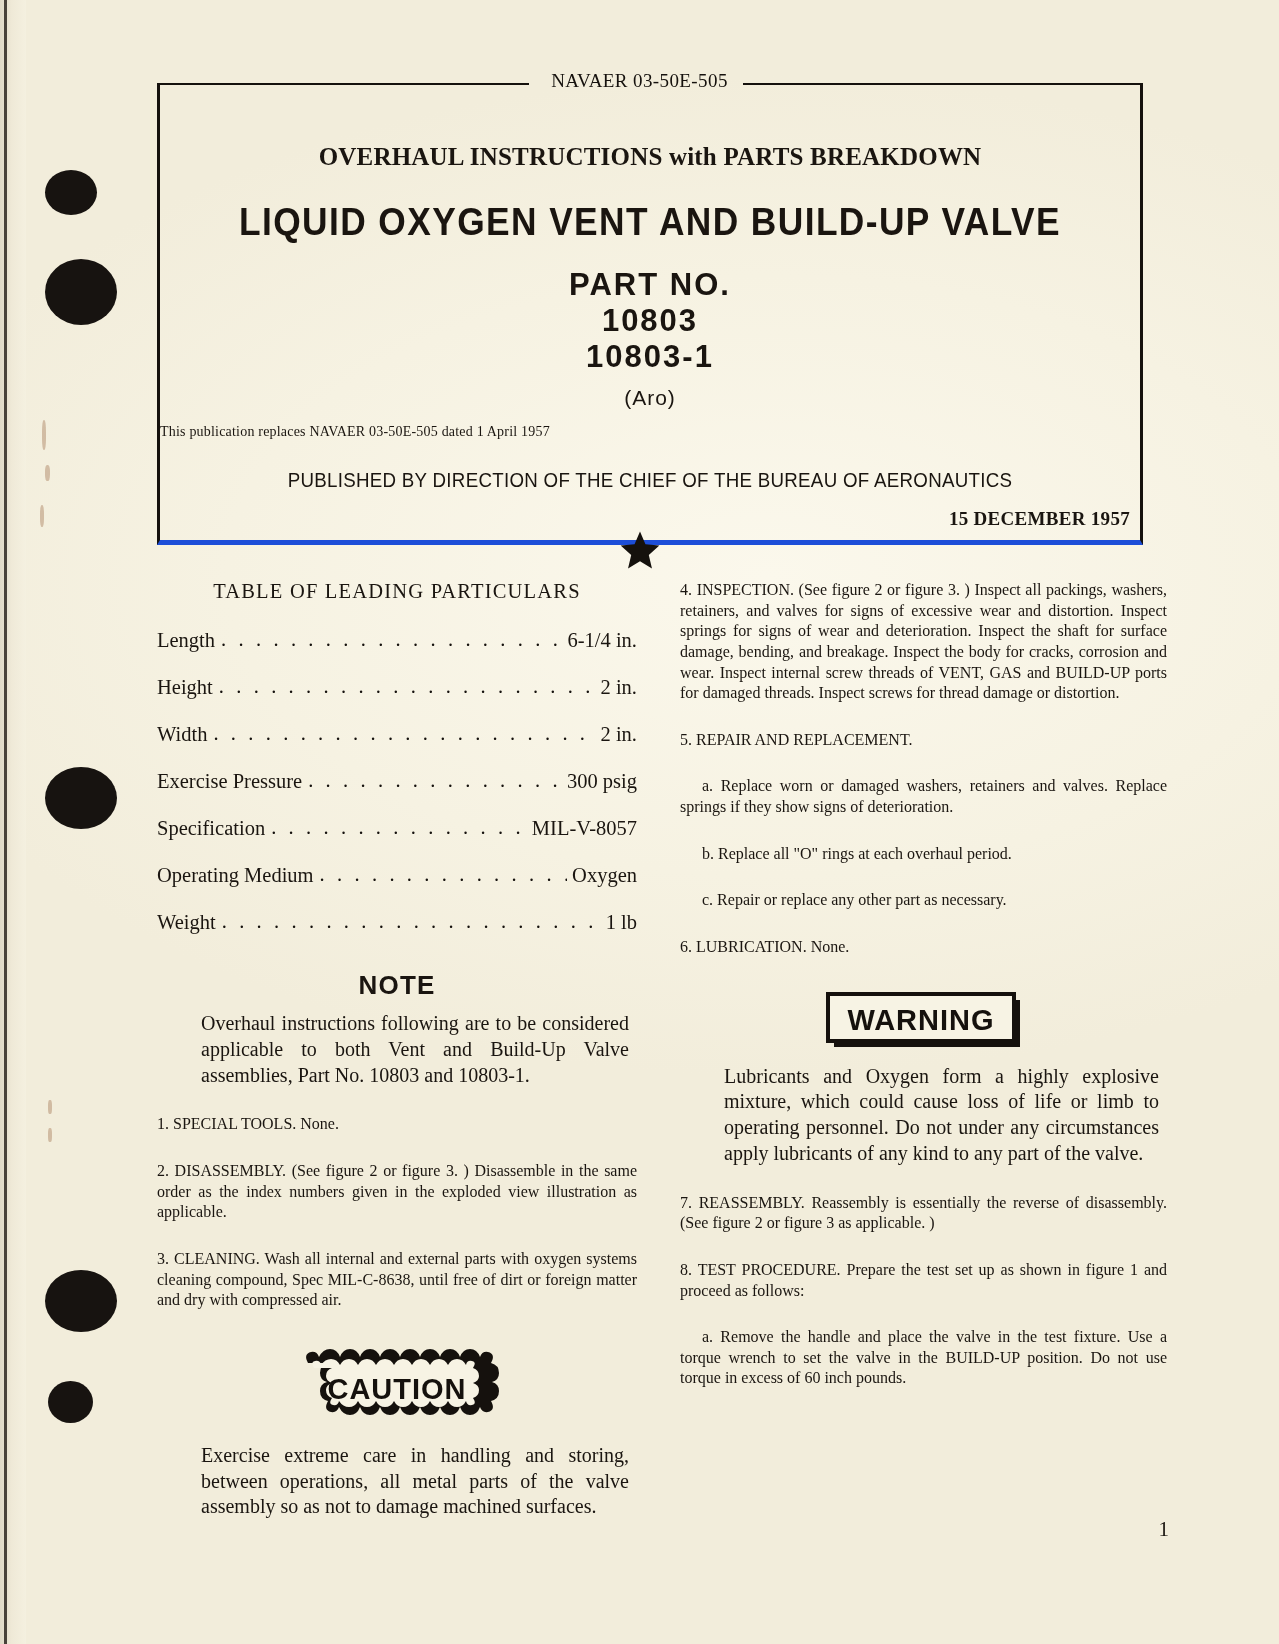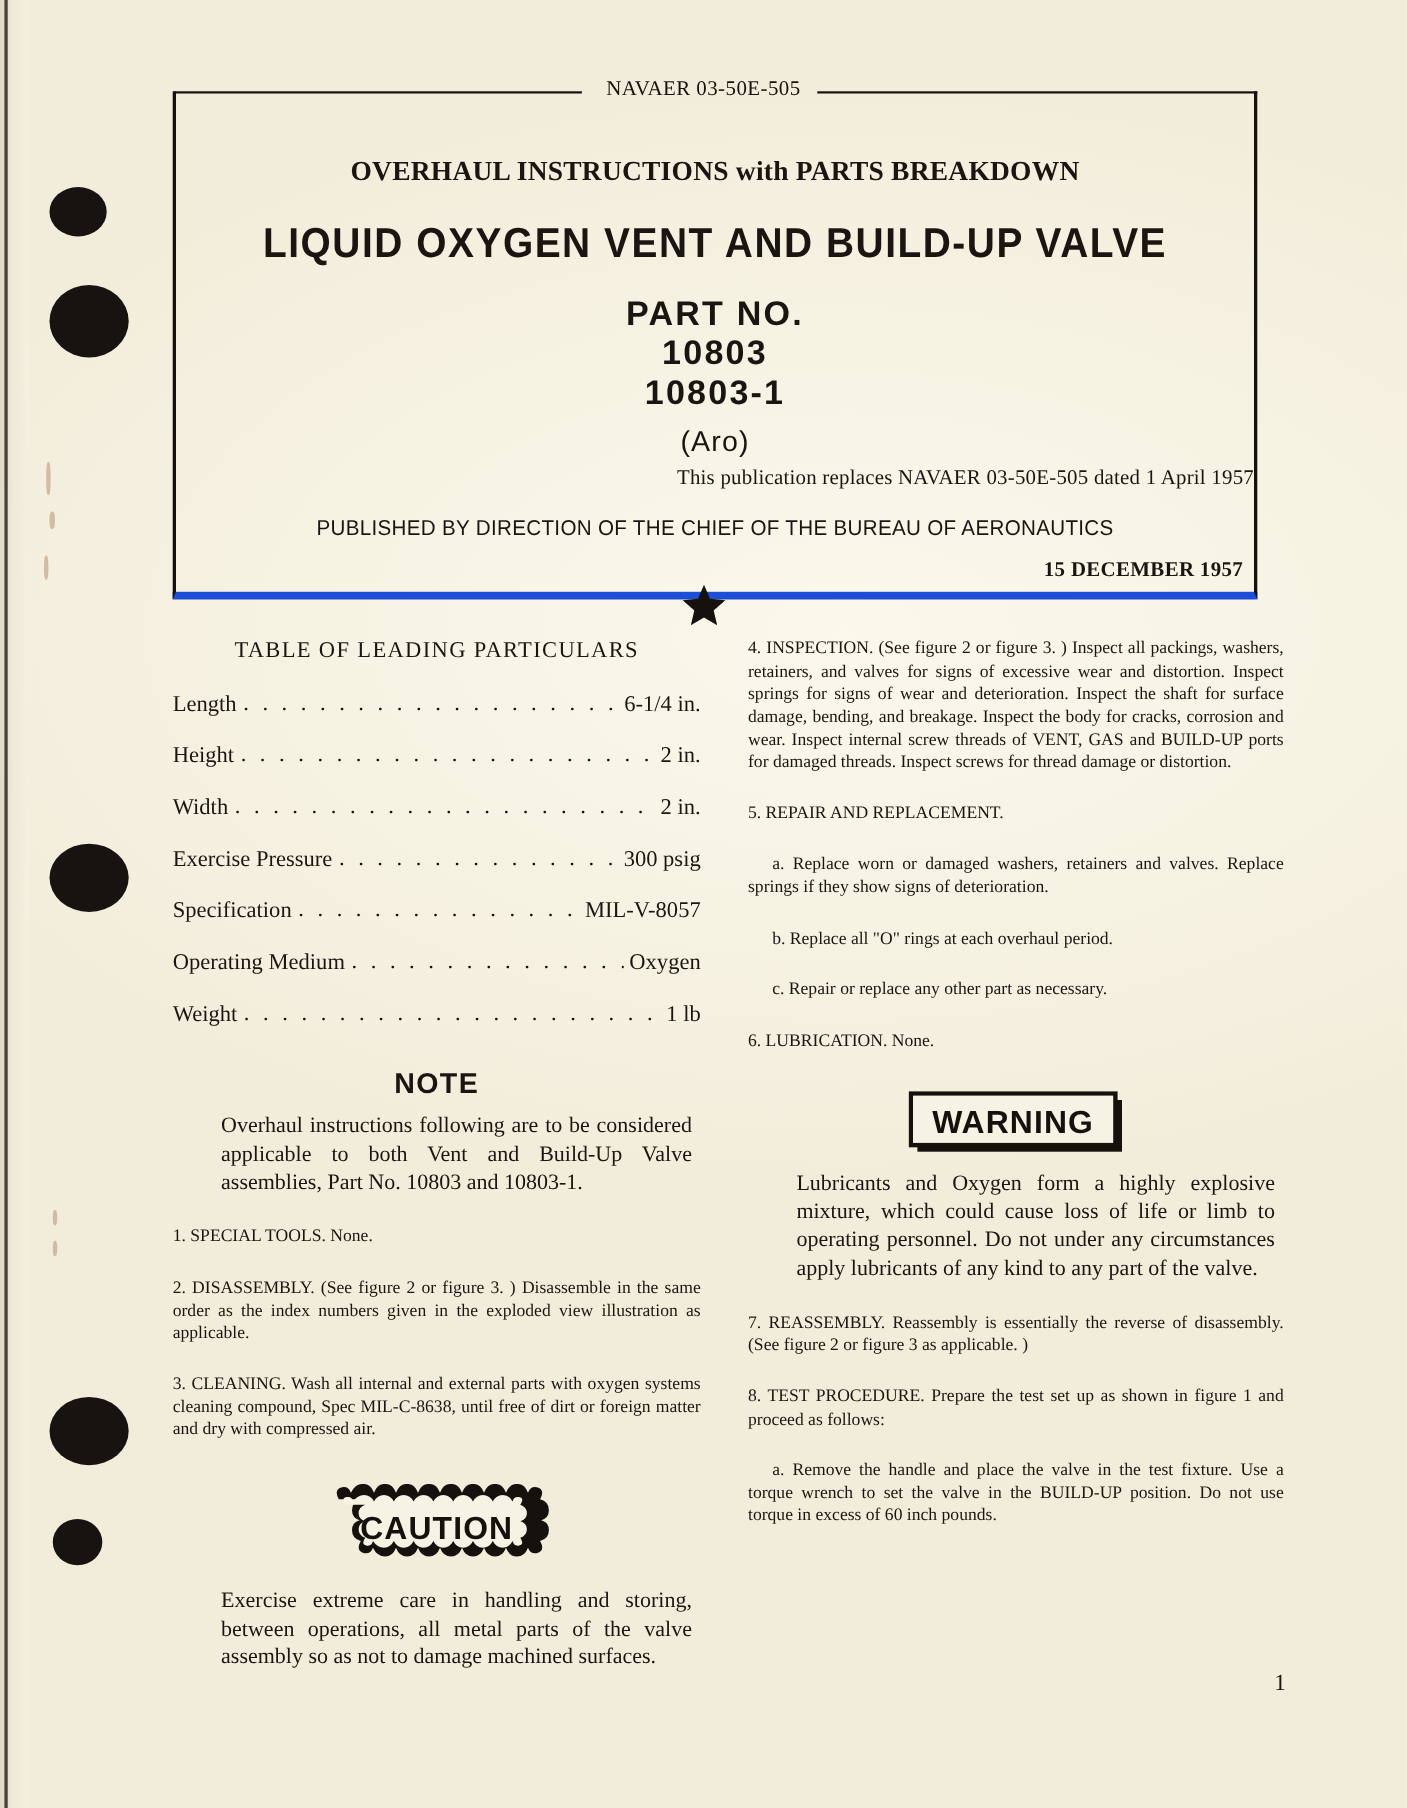--- a/index.html
+++ b/index.html
@@ -65,21 +65,21 @@
 
   
   #title-box {
     position: absolute;
     left: 157px;
     top: 83px;
     width: 986px;
     height: 462px;
     border-left: 3px solid #15110d;
     border-right: 3px solid #15110d;
-    border-bottom: 7px solid #1d4ed8;
+    border-bottom: 5px solid #1d4ed8;
     box-sizing: border-box;
   }
   #title-inner { position: relative; width: 100%; height: 100%; }
 
   #subtitle-line {
     position: absolute; left: 0; right: 0; top: 60px;
     text-align: center;
     font-family: "Liberation Serif", serif;
     font-weight: bold;
     font-size: 25px;
@@ -103,28 +103,28 @@
     letter-spacing: 2px;
   }
   #part-label { top: 184px; text-align: center; }
   #part-no-1  { top: 220px; }
   #part-no-2  { top: 256px; }
 
   #vendor {
     position: absolute; left: 0; right: 0; top: 303px;
     text-align: center;
     font-family: "Liberation Sans", sans-serif;
-    font-size: 26px;
+    font-size: 21px;
     letter-spacing: 1px;
   }
   #replaces {
     position: absolute; left: 0; right: 0; top: 341px;
-    text-align: right;
-    font-family: "Liberation Serif", serif;
-    font-size: 19px;
+    text-align: left;
+    font-family: "Liberation Serif", serif;
+    font-size: 14px;
     letter-spacing: .2px;
   }
   #published {
     position: absolute; left: 0; right: 0; top: 386px;
     text-align: center;
     font-family: "Liberation Sans Narrow", "Liberation Sans", sans-serif;
     font-size: 19.5px;
     letter-spacing: .3px;
     transform: scaleX(.96);
   }

